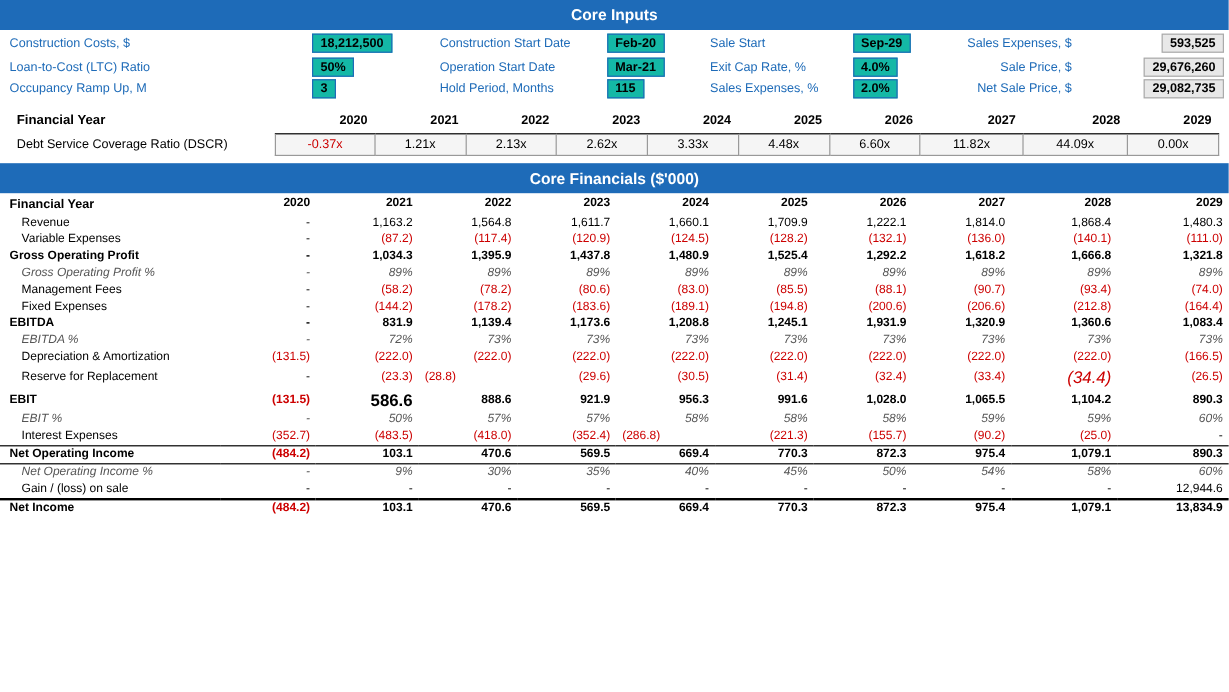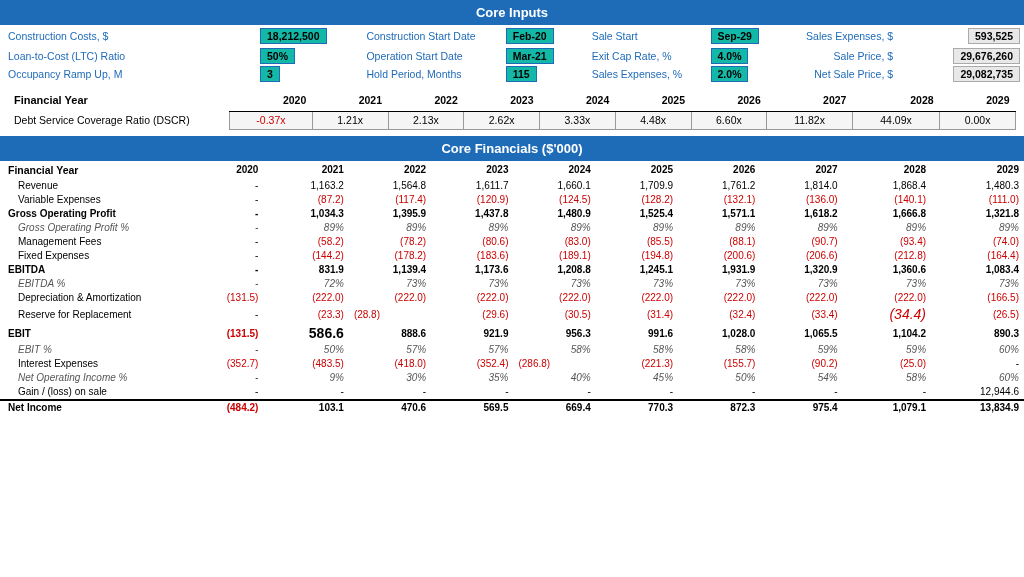--- a/index.html
+++ b/index.html
@@ -213,21 +213,21 @@
       </thead>
       <tbody id="financials-body">
       <tr>
             <td style="padding: 1.5px 8px 1.5px 18px; font-size: 10px;">Revenue</td>
             <td style="font-size: 10px; text-align: right; padding: 1.5px 5px;">-</td>
             <td style="font-size: 10px; text-align: right; padding: 1.5px 5px;">1,163.2</td>
             <td style="font-size: 10px; text-align: right; padding: 1.5px 5px;">1,564.8</td>
             <td style="font-size: 10px; text-align: right; padding: 1.5px 5px;">1,611.7</td>
             <td style="font-size: 10px; text-align: right; padding: 1.5px 5px;">1,660.1</td>
             <td style="font-size: 10px; text-align: right; padding: 1.5px 5px;">1,709.9</td>
-            <td style="font-size: 10px; text-align: right; padding: 1.5px 5px;">1,761.2</td>
+            <td style="font-size: 10px; text-align: right; padding: 1.5px 5px;">1,222.1</td>
             <td style="font-size: 10px; text-align: right; padding: 1.5px 5px;">1,814.0</td>
             <td style="font-size: 10px; text-align: right; padding: 1.5px 5px;">1,868.4</td>
             <td style="font-size: 10px; text-align: right; padding: 1.5px 5px;">1,480.3</td>
           </tr>
           <tr>
             <td style="padding: 1.5px 8px 1.5px 18px; font-size: 10px;">Variable Expenses</td>
             <td style="font-size: 10px; text-align: right; padding: 1.5px 5px;">-</td>
             <td style="font-size: 10px; text-align: right; padding: 1.5px 5px; color: rgb(204, 0, 0);">(87.2)</td>
             <td style="font-size: 10px; text-align: right; padding: 1.5px 5px; color: rgb(204, 0, 0);">(117.4)</td>
             <td style="font-size: 10px; text-align: right; padding: 1.5px 5px; color: rgb(204, 0, 0);">(120.9)</td>
@@ -239,21 +239,21 @@
             <td style="font-size: 10px; text-align: right; padding: 1.5px 5px; color: rgb(204, 0, 0);">(111.0)</td>
           </tr>
           <tr>
             <td style="padding: 1.5px 8px; font-size: 10px; font-weight: bold;">Gross Operating Profit</td>
             <td style="font-size: 10px; text-align: right; padding: 1.5px 5px; font-weight: bold;">-</td>
             <td style="font-size: 10px; text-align: right; padding: 1.5px 5px; font-weight: bold;">1,034.3</td>
             <td style="font-size: 10px; text-align: right; padding: 1.5px 5px; font-weight: bold;">1,395.9</td>
             <td style="font-size: 10px; text-align: right; padding: 1.5px 5px; font-weight: bold;">1,437.8</td>
             <td style="font-size: 10px; text-align: right; padding: 1.5px 5px; font-weight: bold;">1,480.9</td>
             <td style="font-size: 10px; text-align: right; padding: 1.5px 5px; font-weight: bold;">1,525.4</td>
-            <td style="font-size: 10px; text-align: right; padding: 1.5px 5px; font-weight: bold;">1,571.1</td>
+            <td style="font-size: 10px; text-align: right; padding: 1.5px 5px; font-weight: bold;">1,292.2</td>
             <td style="font-size: 10px; text-align: right; padding: 1.5px 5px; font-weight: bold;">1,618.2</td>
             <td style="font-size: 10px; text-align: right; padding: 1.5px 5px; font-weight: bold;">1,666.8</td>
             <td style="font-size: 10px; text-align: right; padding: 1.5px 5px; font-weight: bold;">1,321.8</td>
           </tr>
           <tr>
             <td style="padding: 1.5px 8px 1.5px 18px; font-size: 10px; font-style: italic; color: rgb(85, 85, 85);">Gross Operating Profit %</td>
             <td style="font-size: 10px; text-align: right; padding: 1.5px 5px; font-style: italic; color: rgb(85, 85, 85);">-</td>
             <td style="font-size: 10px; text-align: right; padding: 1.5px 5px; font-style: italic; color: rgb(85, 85, 85);">89%</td>
             <td style="font-size: 10px; text-align: right; padding: 1.5px 5px; font-style: italic; color: rgb(85, 85, 85);">89%</td>
             <td style="font-size: 10px; text-align: right; padding: 1.5px 5px; font-style: italic; color: rgb(85, 85, 85);">89%</td>
@@ -375,20 +375,33 @@
             <td style="font-size: 10px; text-align: right; padding: 1.5px 5px; color: rgb(204, 0, 0);">(418.0)</td>
             <td style="font-size: 10px; text-align: right; padding: 1.5px 5px; color: rgb(204, 0, 0);">(352.4)</td>
             <td style="font-size: 10px; text-align: left; padding: 1.5px 5px; color: rgb(204, 0, 0);">(286.8)</td>
             <td style="font-size: 10px; text-align: right; padding: 1.5px 5px; color: rgb(204, 0, 0);">(221.3)</td>
             <td style="font-size: 10px; text-align: right; padding: 1.5px 5px; color: rgb(204, 0, 0);">(155.7)</td>
             <td style="font-size: 10px; text-align: right; padding: 1.5px 5px; color: rgb(204, 0, 0);">(90.2)</td>
             <td style="font-size: 10px; text-align: right; padding: 1.5px 5px; color: rgb(204, 0, 0);">(25.0)</td>
             <td style="font-size: 10px; text-align: right; padding: 1.5px 5px;">-</td>
           </tr>
           <tr>
+            <td style="padding: 1.5px 8px; font-size: 10px; font-weight: bold; border-top: 1px solid rgb(0, 0, 0); border-bottom: 1px solid rgb(0, 0, 0);">Net Operating Income</td>
+            <td style="font-size: 10px; text-align: right; padding: 1.5px 5px; font-weight: bold; border-top: 1px solid rgb(0, 0, 0); border-bottom: 1px solid rgb(0, 0, 0); color: rgb(204, 0, 0);">(484.2)</td>
+            <td style="font-size: 10px; text-align: right; padding: 1.5px 5px; font-weight: bold; border-top: 1px solid rgb(0, 0, 0); border-bottom: 1px solid rgb(0, 0, 0);">103.1</td>
+            <td style="font-size: 10px; text-align: right; padding: 1.5px 5px; font-weight: bold; border-top: 1px solid rgb(0, 0, 0); border-bottom: 1px solid rgb(0, 0, 0);">470.6</td>
+            <td style="font-size: 10px; text-align: right; padding: 1.5px 5px; font-weight: bold; border-top: 1px solid rgb(0, 0, 0); border-bottom: 1px solid rgb(0, 0, 0);">569.5</td>
+            <td style="font-size: 10px; text-align: right; padding: 1.5px 5px; font-weight: bold; border-top: 1px solid rgb(0, 0, 0); border-bottom: 1px solid rgb(0, 0, 0);">669.4</td>
+            <td style="font-size: 10px; text-align: right; padding: 1.5px 5px; font-weight: bold; border-top: 1px solid rgb(0, 0, 0); border-bottom: 1px solid rgb(0, 0, 0);">770.3</td>
+            <td style="font-size: 10px; text-align: right; padding: 1.5px 5px; font-weight: bold; border-top: 1px solid rgb(0, 0, 0); border-bottom: 1px solid rgb(0, 0, 0);">872.3</td>
+            <td style="font-size: 10px; text-align: right; padding: 1.5px 5px; font-weight: bold; border-top: 1px solid rgb(0, 0, 0); border-bottom: 1px solid rgb(0, 0, 0);">975.4</td>
+            <td style="font-size: 10px; text-align: right; padding: 1.5px 5px; font-weight: bold; border-top: 1px solid rgb(0, 0, 0); border-bottom: 1px solid rgb(0, 0, 0);">1,079.1</td>
+            <td style="font-size: 10px; text-align: right; padding: 1.5px 5px; font-weight: bold; border-top: 1px solid rgb(0, 0, 0); border-bottom: 1px solid rgb(0, 0, 0);">890.3</td>
+          </tr>
+          <tr>
             <td style="padding: 1.5px 8px 1.5px 18px; font-size: 10px; font-style: italic; color: rgb(85, 85, 85);">Net Operating Income %</td>
             <td style="font-size: 10px; text-align: right; padding: 1.5px 5px; font-style: italic; color: rgb(85, 85, 85);">-</td>
             <td style="font-size: 10px; text-align: right; padding: 1.5px 5px; font-style: italic; color: rgb(85, 85, 85);">9%</td>
             <td style="font-size: 10px; text-align: right; padding: 1.5px 5px; font-style: italic; color: rgb(85, 85, 85);">30%</td>
             <td style="font-size: 10px; text-align: right; padding: 1.5px 5px; font-style: italic; color: rgb(85, 85, 85);">35%</td>
             <td style="font-size: 10px; text-align: right; padding: 1.5px 5px; font-style: italic; color: rgb(85, 85, 85);">40%</td>
             <td style="font-size: 10px; text-align: right; padding: 1.5px 5px; font-style: italic; color: rgb(85, 85, 85);">45%</td>
             <td style="font-size: 10px; text-align: right; padding: 1.5px 5px; font-style: italic; color: rgb(85, 85, 85);">50%</td>
             <td style="font-size: 10px; text-align: right; padding: 1.5px 5px; font-style: italic; color: rgb(85, 85, 85);">54%</td>
             <td style="font-size: 10px; text-align: right; padding: 1.5px 5px; font-style: italic; color: rgb(85, 85, 85);">58%</td>

